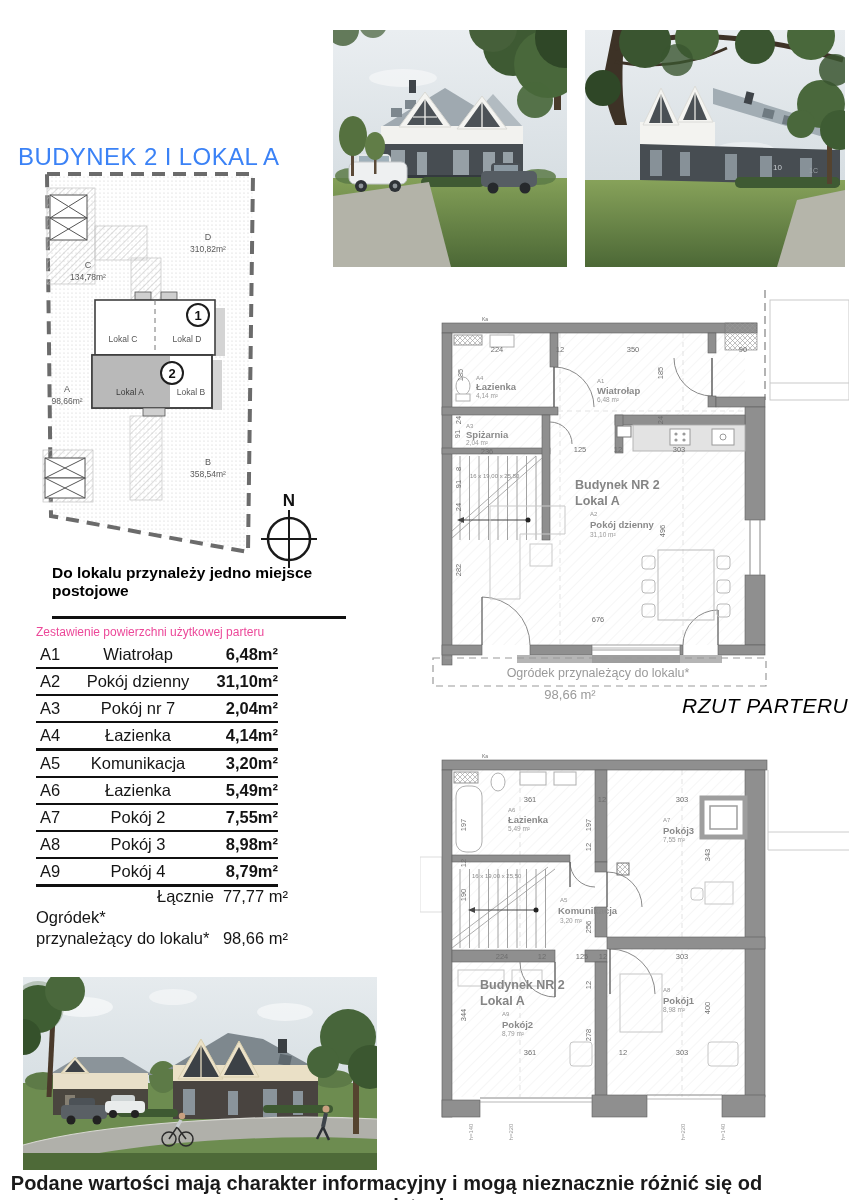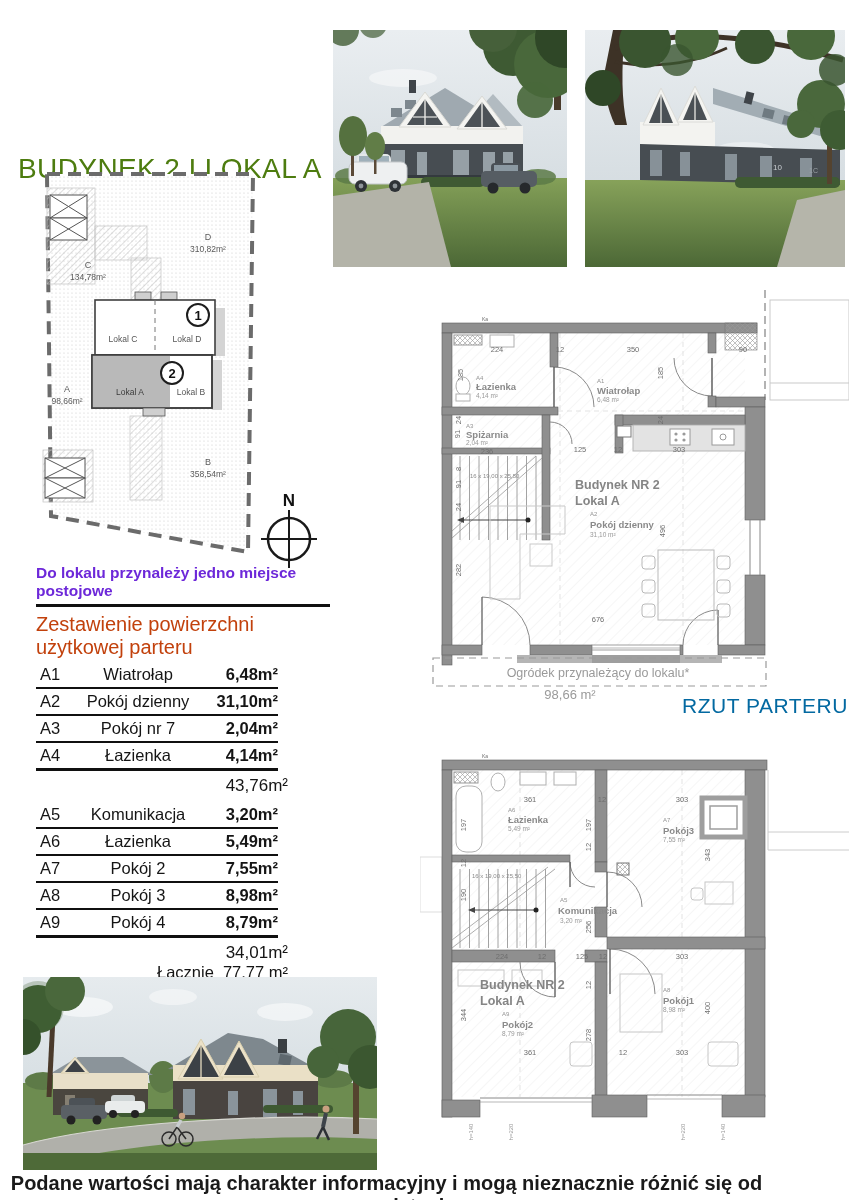--- a/index.html
+++ b/index.html
@@ -1,34 +1,34 @@
 <!DOCTYPE html>
 <html><head>
 <meta charset="utf-8">
 <style>
   html,body{margin:0;padding:0;background:#ffffff;}
   .page{position:relative;width:849px;height:1200px;background:#fff;overflow:hidden;
         font-family:"Liberation Sans",sans-serif;color:#151515;}
   .abs{position:absolute;}
-  .title{font-size:28px;font-weight:500;letter-spacing:.4px;color:#4d7c0f;margin-top:10px;}
-  .note{width:294px;font-size:15.5px;font-weight:600;padding-bottom:4px;
-        border-bottom:3.5px solid #101010;color:#6d28d9;}
-  .tbl-header{font-size:20px;font-weight:400;margin-top:6px;margin-bottom:3px;color:#c2410c;}
+  .title{font-size:24px;font-weight:500;letter-spacing:.4px;color:#3b82f6;}
+  .note{width:294px;font-size:15.5px;font-weight:600;padding-bottom:16px;
+        border-bottom:3.5px solid #101010;color:#000000;margin-left:16px;}
+  .tbl-header{font-size:12px;font-weight:400;margin-top:6px;margin-bottom:3px;color:#ec4899;}
   .rows{width:242px;}
   .trow{display:grid;grid-template-columns:42px 1fr 80px;align-items:center;
         height:25px;border-bottom:2.5px solid #101010;font-size:16.5px;}
   .trow:last-child{border-bottom:3.5px solid #101010;}
   .trow .rid{text-align:left;padding-left:4px;}
   .trow .rname{text-align:center;}
   .trow .rarea{text-align:right;padding-right:0px;font-weight:bold;}
   .subtotal{width:252px;text-align:right;font-size:17px;margin:5px 0 6px 0;}
   .total-line{width:252px;display:flex;justify-content:flex-end;gap:9px;font-size:16.5px;margin-bottom:2px;}
   .garden1{font-size:16.5px;margin-top:2px;}
   .garden2{width:252px;display:flex;justify-content:space-between;font-size:16.5px;margin-top:2px;}
-  .plan-caption{font-size:21px;color:#0369a1;letter-spacing:.5px;white-space:nowrap;}
+  .plan-caption{font-size:21px;color:#000000;letter-spacing:.5px;white-space:nowrap;font-style:italic;}
   .disclaimer{width:773px;text-align:center;font-size:20px;font-weight:600;color:#1a1a1a;}
   svg text{font-family:"Liberation Sans",sans-serif;}
   .dim{font-size:7.5px;fill:#6e6e6e;}
   .dimg{font-size:6px;fill:#9a9a9a;}
   .rid-s{font-size:6px;fill:#949494;}
   .rname-s{font-size:9.5px;font-weight:bold;fill:#8a8a8a;}
   .rarea-s{font-size:6.5px;fill:#9a9a9a;}
   .blbl{font-size:12.5px;font-weight:bold;fill:#858585;}
 </style>
 </head>
@@ -265,21 +265,20 @@
         <span class="rid">A3</span>
         <span class="rname">Pokój nr 7</span>
         <span class="rarea">2,04m²</span>
       </div>
       <div class="trow">
         <span class="rid">A4</span>
         <span class="rname">Łazienka</span>
         <span class="rarea">4,14m²</span>
       </div>
     </div>
-    <div class="subtotal">43,76m²</div>
 
     <div class="rows">
       <div class="trow">
         <span class="rid">A5</span>
         <span class="rname">Komunikacja</span>
         <span class="rarea">3,20m²</span>
       </div>
       <div class="trow">
         <span class="rid">A6</span>
         <span class="rname">Łazienka</span>
@@ -294,21 +293,20 @@
         <span class="rid">A8</span>
         <span class="rname">Pokój 3</span>
         <span class="rarea">8,98m²</span>
       </div>
       <div class="trow">
         <span class="rid">A9</span>
         <span class="rname">Pokój 4</span>
         <span class="rarea">8,79m²</span>
       </div>
     </div>
-    <div class="subtotal" style="margin-bottom:0;">34,01m²</div>
     <div class="total-line">
       <span>Łącznie</span>
       <span>77,77 m²</span>
     </div>
     <div class="garden1">Ogródek*</div>
     <div class="garden2">
       <span>przynależący do lokalu*</span>
       <span>98,66 m²</span>
     </div>
   </div>

